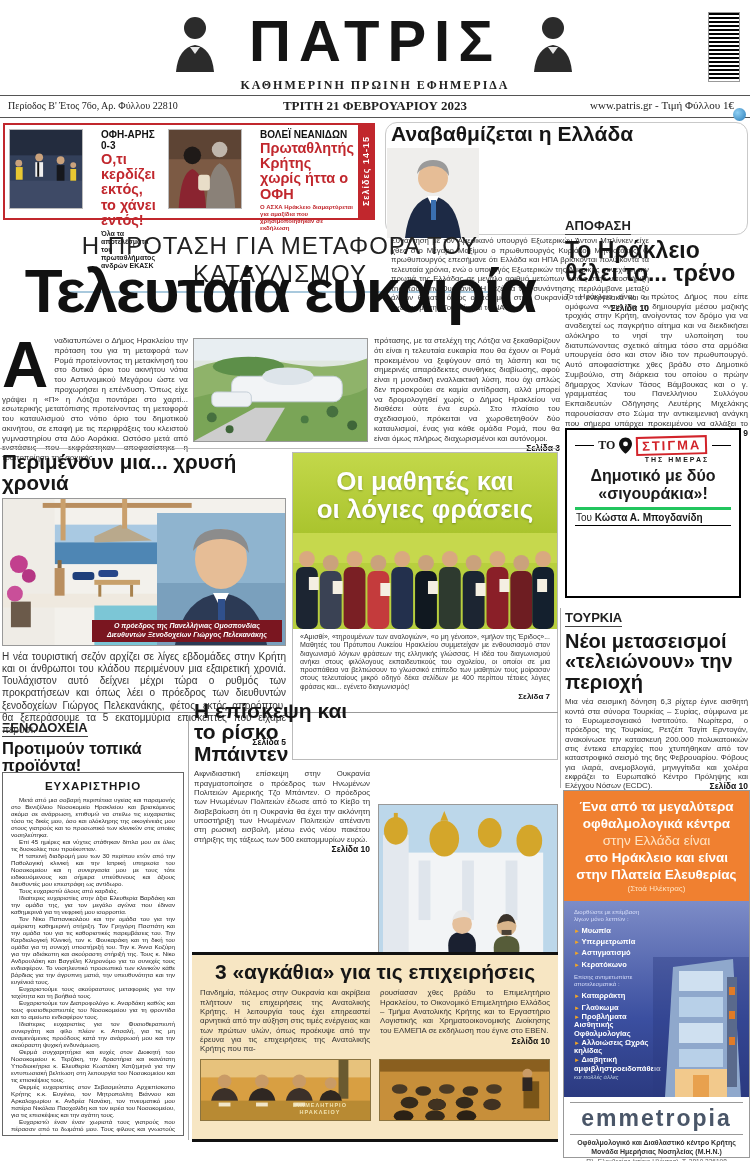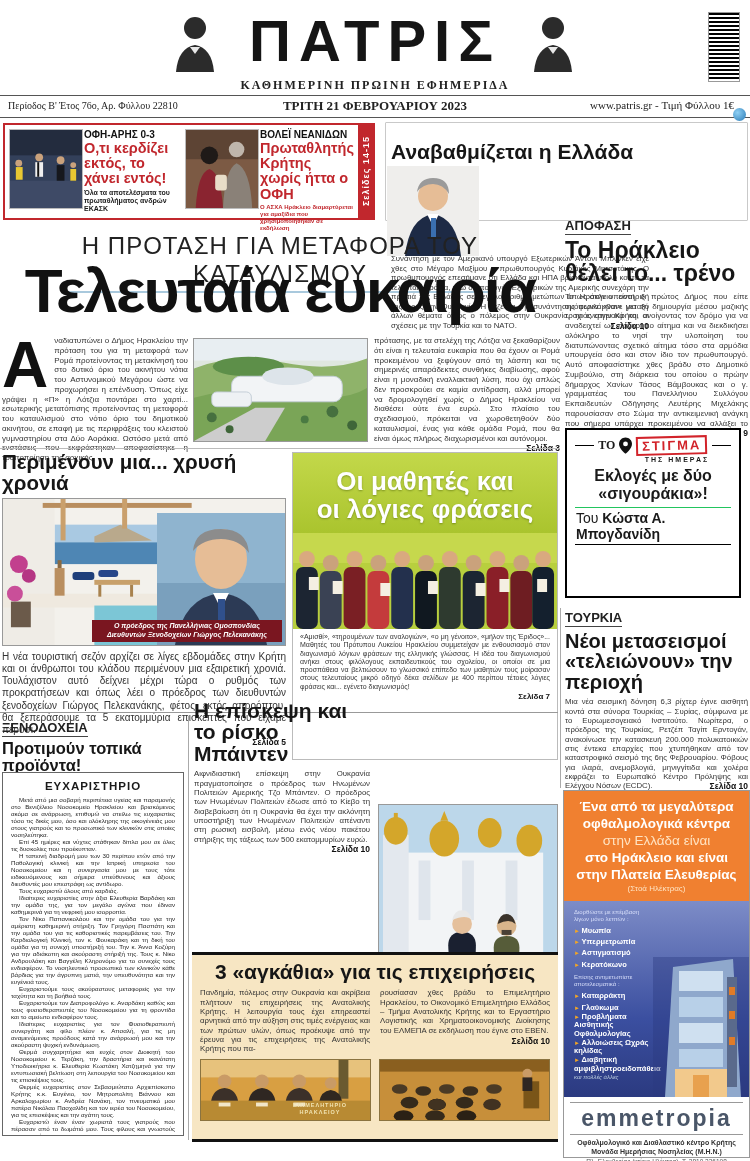--- a/index.html
+++ b/index.html
@@ -17,21 +17,21 @@
   .vline{position:absolute;background:#aaa;width:1px}
   .photo{position:relative;overflow:hidden;border:1px solid #999;background:#ddd}
   .photo svg{display:block;width:100%;height:100%}
   
   .mast-title{font-size:58px;font-weight:bold;letter-spacing:8px;line-height:1;color:#151515}
   .mast-sub{font-family:"Liberation Serif",serif;font-weight:bold;font-size:12px;letter-spacing:2px;color:#222}
   .datebar{font-family:"Liberation Serif",serif;color:#222}
   .barcode{background:repeating-linear-gradient(180deg,#000 0 2px,#fff 2px 4px);border:1px solid #999}
   
   .sports{border:2.5px solid #c1272d;display:flex;align-items:stretch;background:#fff}
-  .teaser{display:flex;gap:1px;padding:4px;flex:1}
+  .teaser{display:flex;gap:18px;padding:4px;flex:1}
   .teaser .photo{border:1px solid #bbb;flex:0 0 74px;height:80px}
   .tkick{font-size:10px;font-weight:bold;color:#111}
   .thead{font-size:14.5px;line-height:1.05;font-weight:bold;color:#c1272d;margin-top:1px}
   .tsub{font-size:7px;line-height:1.15;font-weight:bold;margin-top:2px}
   .vtab{background:#c1272d;flex:0 0 15px;display:flex;align-items:center;justify-content:center}
   .vtab span{writing-mode:vertical-rl;transform:rotate(180deg);color:#fff;font-weight:bold;font-size:9px;letter-spacing:1px}
   
   .lead-kicker{font-size:24px;letter-spacing:1px;color:#222;text-align:center}
   .kicker-rule{height:2px;background:#a9c9dd;margin:3px auto 0}
   .lead-head{font-size:62px;font-weight:bold;letter-spacing:-2px;text-align:center;line-height:.95;color:#111}
@@ -44,21 +44,21 @@
   .greenhead{background:linear-gradient(180deg,#c3d84a,#aac42e);text-align:center;padding:14px 4px 10px}
   .greenhead div{color:#fff;font-weight:bold;font-size:26px;line-height:1.08;text-shadow:0 1px 2px rgba(60,80,0,.45)}
   
   .stigma{border:2px solid #000;background:#fff;padding:6px 8px}
   .stigma-row{display:flex;align-items:center;gap:4px}
   .sline{flex:1;height:1.5px;background:#000}
   .stigma-word{color:#d2232a;font-weight:bold;font-size:13px;letter-spacing:2px;border:2px solid #d2232a;padding:0 4px;transform:rotate(-1.5deg);display:inline-block}
   .stigma-to{font-family:"Liberation Serif",serif;font-weight:bold;font-size:12px}
   .stigma-sub{font-size:7px;letter-spacing:2px;font-weight:bold;text-align:center;margin:1px 0 4px 48px}
   .stigma-head{font-size:16px;font-weight:bold;text-align:center;line-height:1.1}
-  .byline{border-top:1px solid #22c55e;border-bottom:1px solid #000;font-size:14px;padding:2px 1px;margin:5px 0 16px}
+  .byline{border-top:3px solid #22c55e;border-bottom:1px solid #000;font-size:10px;padding:2px 1px;margin:5px 0 16px}
   
   .cream{background:#f7e6c3;border-top:3px solid #111;border-bottom:3px solid #111;padding:6px 8px}
   
   .thanks{border:1px solid #666;padding:7px 8px;background:#fff}
   .thanks h3{font-size:11.5px;text-align:center;letter-spacing:1px;margin-bottom:4px}
   .thanks p{font-size:6.2px;line-height:1.13;text-align:justify;text-indent:8px;color:#222}
   
   .ad{border:1px solid #999;background:#fff}
   .ad-orange{background:#f08030;color:#fff;text-align:center;padding:8px 4px 6px}
   .ad-orange .l{font-size:13.5px;line-height:1.25}
@@ -141,21 +141,21 @@
         <div class="tkick">ΒΟΛΕΪ ΝΕΑΝΙΔΩΝ</div>
         <div class="thead" style="max-width:118px">Πρωταθλητής Κρήτης χωρίς ήττα ο ΟΦΗ</div>
         <div class="tsub red" style="max-width:125px;font-size:6px">Ο ΑΣΧΑ Ηράκλειο διαμαρτύρεται για αμαξίδια που χρησιμοποιήθηκαν σε εκδήλωση</div>
       </div>
     </div>
     <div class="vtab">
         <span>Σελίδες 14-15</span>
       </div>
   </div>
 
-  <div class="abs" style="left:385px;top:122px;width:363px;height:99px;border:1px solid #c9c9c9;border-radius:1px;padding:18px 5px">
+  <div class="abs" style="left:385px;top:122px;width:363px;height:113px;border:1px solid #c9c9c9;border-radius:12px;padding:0 5px">
     <div class="sechead" style="font-size:21px">Αναβαθμίζεται η Ελλάδα</div>
     <div class="abs photo" style="right:4px;top:4px;width:92px;height:90px;border:none">
       <svg viewBox="0 0 92 90" preserveAspectRatio="none">
           <rect width="92" height="90" fill="#efeeec"></rect>
           <circle cx="46" cy="30" r="15" fill="#e6bd96"></circle>
           <path d="M30 26 Q32 12 46 12 Q62 12 62 28 Q56 18 46 18 Q36 18 30 26 Z" fill="#9a9a9a"></path>
           <path d="M18 90 Q22 52 46 48 Q70 52 74 90 Z" fill="#1d2a45"></path>
           <path d="M40 48 L46 60 L52 48 Z" fill="#fff"></path>
           <rect x="44" y="52" width="5" height="20" fill="#3a6fb0"></rect>
         </svg>
@@ -330,21 +330,21 @@
       <div class="sline"></div>
       <span class="stigma-to">ΤΟ</span>
       <svg width="13" height="17" viewBox="0 0 16 20">
           <path d="M8 0C3.6 0 0 3.6 0 8c0 6 8 12 8 12s8-6 8-12c0-4.4-3.6-8-8-8z" fill="#111"></path>
           <circle cx="8" cy="8" r="3" fill="#fff"></circle>
         </svg>
       <span class="stigma-word">ΣΤΙΓΜΑ</span>
       <div class="sline"></div>
     </div>
     <div class="stigma-sub">ΤΗΣ ΗΜΕΡΑΣ</div>
-    <div class="stigma-head">Εκλογές με δύο «σιγουράκια»!</div>
+    <div class="stigma-head">Δημοτικό με δύο «σιγουράκια»!</div>
     <div class="byline">
       <span>Του </span><b>Κώστα Α. Μπογδανίδη</b>
     </div>
   </div>
 
   <div class="vline" style="left:560px;top:608px;height:180px"></div>
   <div class="abs" style="left:565px;top:608px;width:183px">
     <span class="seckick">ΤΟΥΡΚΙΑ</span>
     <div class="sechead" style="font-size:20px;margin:4px 0 5px">Νέοι μετασεισμοί «τελειώνουν» την περιοχή</div>
     <p class="body-txt" style="font-size:7.8px;line-height:1.2">

